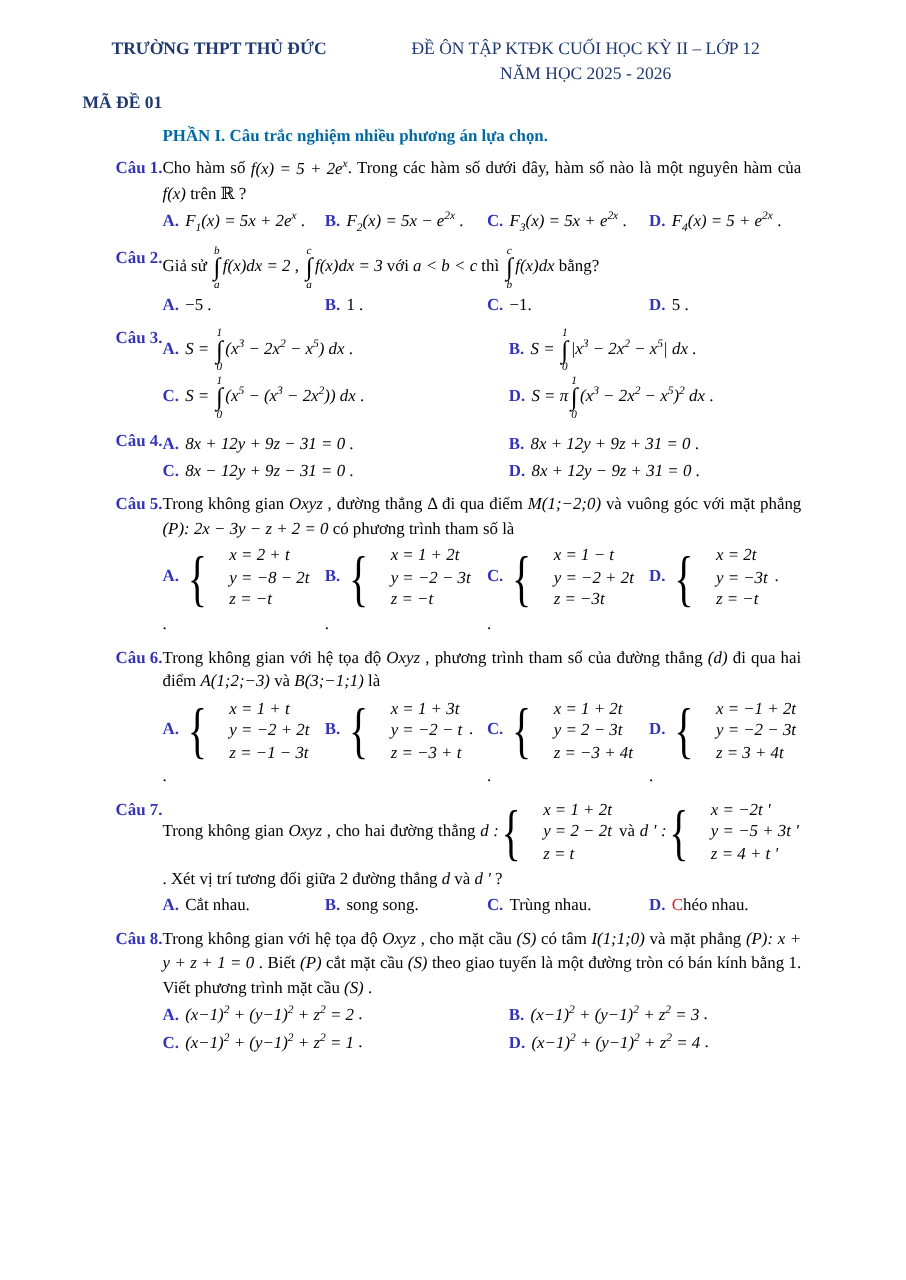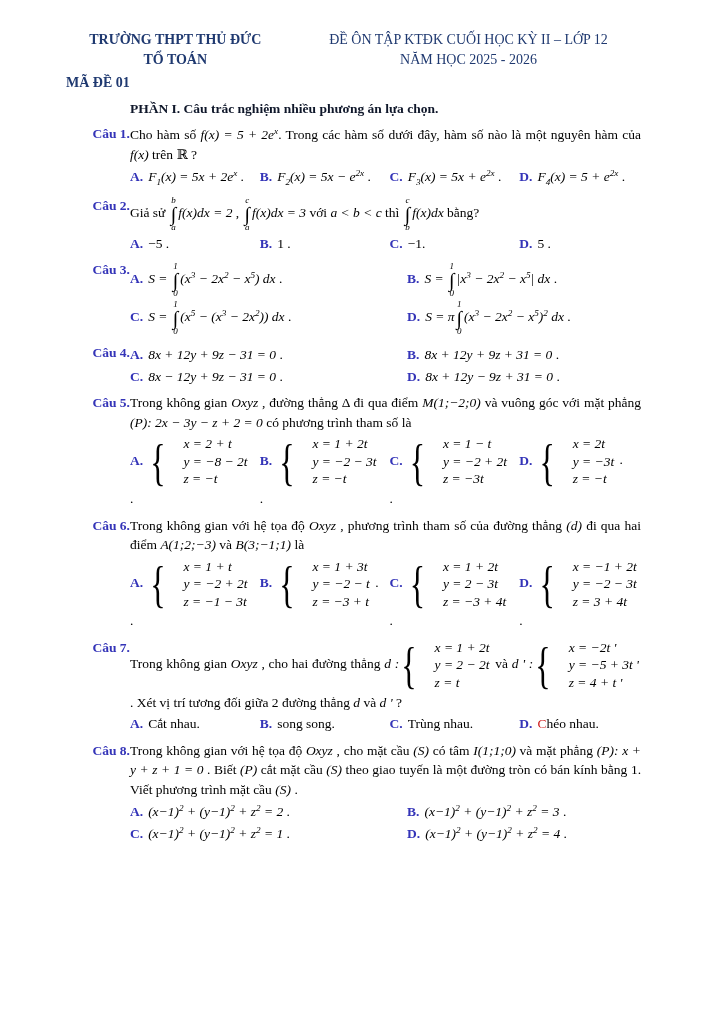--- a/index.html
+++ b/index.html
@@ -8,21 +8,21 @@
     padding:30px 44px 24px 66px;
     font-family:"Liberation Serif","DejaVu Serif",serif;
     font-size:13.5px;color:#000;line-height:1.45;
   }
   .navy{color:#1f3970;}
   .red{color:#d02020;}
   .header-cols{display:flex;justify-content:space-between;align-items:flex-start;}
   .header-left{width:38%;text-align:center;font-weight:bold;font-size:14px;}
   .header-right{width:60%;text-align:center;font-weight:normal;font-size:14px;}
   .exam-code{text-align:left;font-weight:bold;font-size:14px;margin-top:2px;}
-  .section-heading{color:#0f172a;font-weight:bold;margin:6px 0 6px 64px;}
+  .section-heading{color:#0369a1;font-weight:bold;margin:6px 0 6px 64px;}
   .q-row{display:grid;grid-template-columns:64px 1fr;margin-bottom:7px;}
   .q-label{color:#3434b8;font-weight:bold;white-space:nowrap;text-align:right;}
   .q-body{text-align:justify;}
   .q-options{display:grid;column-gap:8px;row-gap:2px;margin-top:2px;align-items:start;}
   .inline4,.cases4{grid-template-columns:repeat(4,1fr);}
   .grid2{grid-template-columns:1.15fr 1fr;}
   .opt{white-space:normal;}
   .opt-letter{color:#3434b8;font-weight:bold;margin-right:5px;}
   .m{font-style:italic;font-family:"Liberation Serif",serif;}
   .m sup,.q-body sup{font-size:0.68em;}
@@ -37,21 +37,20 @@
   .cases .clines{display:inline-flex;flex-direction:column;line-height:1.3;text-align:left;margin-left:16px;}
 </style>
 </head>
 <body>
 
 <div class="page">
   <div class="header">
     <div class="header-cols">
       <div class="header-left navy">
         <div>TRƯỜNG THPT THỦ ĐỨC</div>
-        <div>TỔ TOÁN</div>
       </div>
       <div class="header-right navy">
         <div>ĐỀ ÔN TẬP KTĐK CUỐI HỌC KỲ II – LỚP 12</div>
         <div>NĂM HỌC 2025 - 2026</div>
       </div>
     </div>
     <div class="exam-code navy">MÃ ĐỀ 01</div>
   </div>
 
   <div class="section-heading">PHẦN I. Câu trắc nghiệm nhiều phương án lựa chọn.</div>

